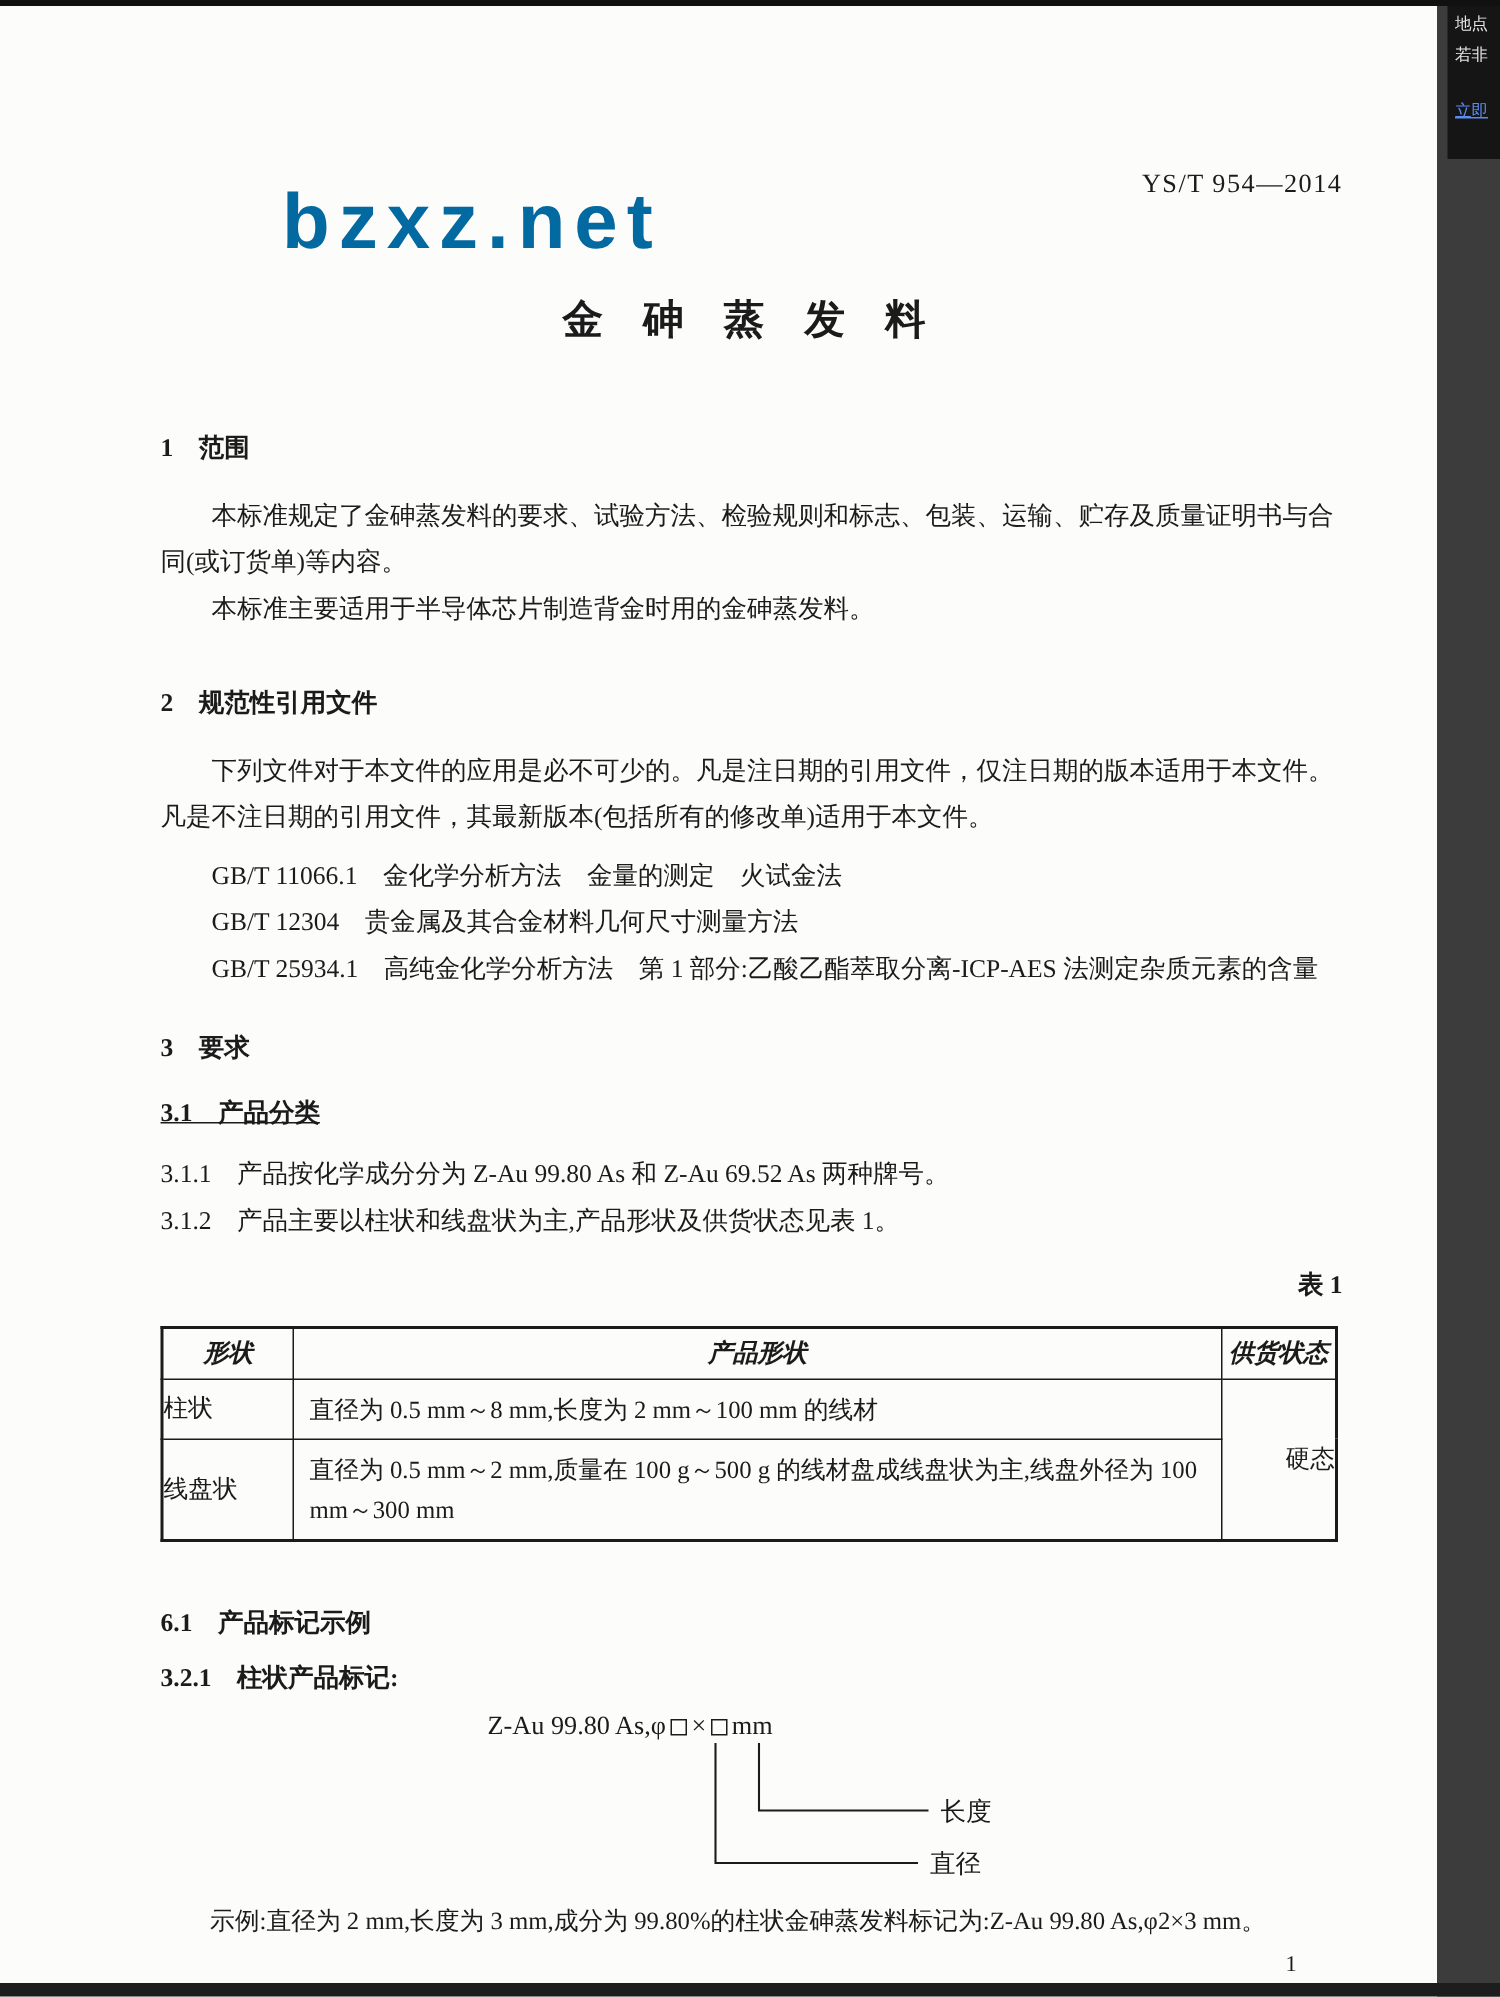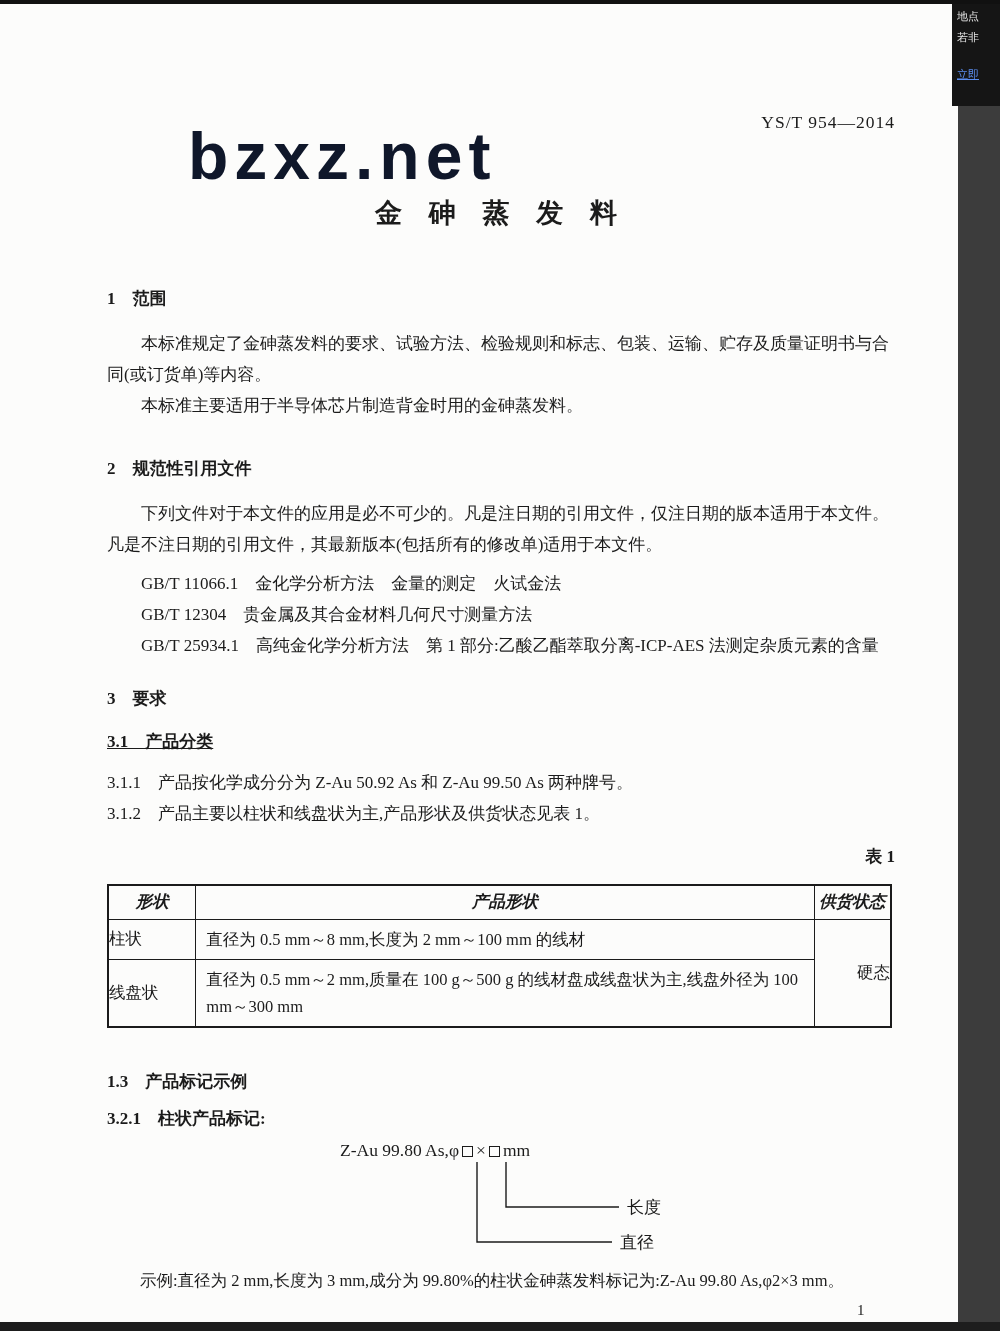--- a/index.html
+++ b/index.html
@@ -16,39 +16,39 @@
     background:#fcfcfb; overflow:hidden;
   }
   .top-edge { position:absolute; top:0; left:0; width:1000px; height:4px; background:#111; z-index:5; }
   .bottom-edge { position:absolute; bottom:0; left:0; width:1000px; height:9px; background:#1d1d1d; z-index:5; }
 
   .side-panel {
     position:absolute; right:0; top:0; width:42px; height:1331px;
     background:#3c3c3c; z-index:4;
   }
   .overlay-box {
-    position:absolute; right:0; top:0; width:48px; height:106px;
+    position:absolute; right:0; top:0; width:35px; height:106px;
     background:#151515; color:#e6e6e6;
     font-family:"Liberation Sans","DejaVu Sans",sans-serif;
     font-size:11px; line-height:1.9; padding:6px 0 13px 5px;
   }
   .overlay-link {
     display:inline-block; margin-top:16px;
     color:#5b8def; text-decoration:underline; cursor:pointer;
     font-size:11px;
   }
 
   .doc-number {
     position:absolute; top:112px; right:63px;
     font-size:17.5px; letter-spacing:1px; font-weight:500;margin-left:20px;
   }
   .watermark {
     position:absolute; left:188px; top:118px;
     font-family:"Liberation Sans","DejaVu Sans",sans-serif;
-    font-size:66px; font-weight:bold; color:#0f172a;
+    font-size:52px; font-weight:bold; color:#0369a1;
     letter-spacing:6px; z-index:0; user-select:none;
   }
   .page-number {
     position:absolute; left:857px; top:1302px; font-size:15px;
   }
 
   .content {
     position:absolute; left:107px; top:195px; width:788px; z-index:1;
     font-size:17px;
   }
@@ -77,21 +77,21 @@
   }
   table.t1 th, table.t1 td { border:1.5px solid #1b1b1b; }
   table.t1 th { font-weight:bold; height:34px; text-align:center;font-style:italic; }
   td.shape { width:88px; text-align:left; }
   td.desc { width:620px; text-align:left; padding:6px 10px; line-height:27px; }
   td.state { width:77px; text-align:right; }
   tr.r1 td { height:36px; }
   tr.r2 td { height:66px; }
 
   .diagram { position:relative; margin-top:10px; height:125px; }
-  .formula { position:absolute; left:233px; top:0; font-size:17.5px; white-space:nowrap; }
+  .formula { position:absolute; left:218px; top:0; font-size:17.5px; white-space:nowrap; }
   .sq {
     display:inline-block; width:11px; height:11px;
     border:1.3px solid #1b1b1b; margin:0 3px; vertical-align:-1px;
     background:transparent;
   }
   .diagram svg { position:absolute; left:0; top:20px; }
   .lbl { position:absolute; font-size:17px; }
   .lbl-length { left:520px; top:56px; }
   .lbl-diameter { left:513px; top:91px; }
   .example { margin-top:2px; padding-left:33px; line-height:28px; font-size:16.5px; }
@@ -113,21 +113,21 @@
     <div class="h h-s2">2　规范性引用文件</div>
     <p class="body indent first">下列文件对于本文件的应用是必不可少的。凡是注日期的引用文件，仅注日期的版本适用于本文件。凡是不注日期的引用文件，其最新版本(包括所有的修改单)适用于本文件。</p>
     <div class="refs">
       <p class="body indent">GB/T 11066.1　金化学分析方法　金量的测定　火试金法</p>
       <p class="body indent">GB/T 12304　贵金属及其合金材料几何尺寸测量方法</p>
       <p class="body indent">GB/T 25934.1　高纯金化学分析方法　第 1 部分:乙酸乙酯萃取分离-ICP-AES 法测定杂质元素的含量</p>
     </div>
 
     <div class="h h-s3">3　要求</div>
     <div class="h h-s31">3.1　产品分类</div>
-    <p class="body num">3.1.1　产品按化学成分分为 Z-Au 50.92 As 和 Z-Au 99.50 As 两种牌号。</p>
+    <p class="body num">3.1.1　产品按化学成分分为 Z-Au 99.80 As 和 Z-Au 69.52 As 两种牌号。</p>
     <p class="body">3.1.2　产品主要以柱状和线盘状为主,产品形状及供货状态见表 1。</p>
 
     <div class="tbl-caption">表 1</div>
     <table class="t1">
       <tbody>
           <tr>
         <th>形状</th>
         <th>产品形状</th>
         <th>供货状态</th>
       </tr>
@@ -136,21 +136,21 @@
         <td class="desc">直径为 0.5 mm～8 mm,长度为 2 mm～100 mm 的线材</td>
         <td class="state" rowspan="2">硬态</td>
       </tr>
       <tr class="r2">
         <td class="shape">线盘状</td>
         <td class="desc">直径为 0.5 mm～2 mm,质量在 100 g～500 g 的线材盘成线盘状为主,线盘外径为 100 mm～300 mm</td>
       </tr>
     </tbody>
       </table>
 
-    <div class="h h-s32">1.3　产品标记示例</div>
+    <div class="h h-s32">6.1　产品标记示例</div>
     <div class="h h-s321">3.2.1　柱状产品标记:</div>
 
     <div class="diagram">
       <div class="formula">
         <span>Z-Au 99.80 As,φ</span><span class="sq"></span><span>×</span><span class="sq"></span><span>mm</span>
       </div>
       <svg width="788" height="105" viewBox="0 0 788 105">
         <polyline points="370,2 370,82 505,82" fill="none" stroke="#1b1b1b" stroke-width="1.4"></polyline>
         <polyline points="399,2 399,47 512,47" fill="none" stroke="#1b1b1b" stroke-width="1.4"></polyline>
       </svg>

